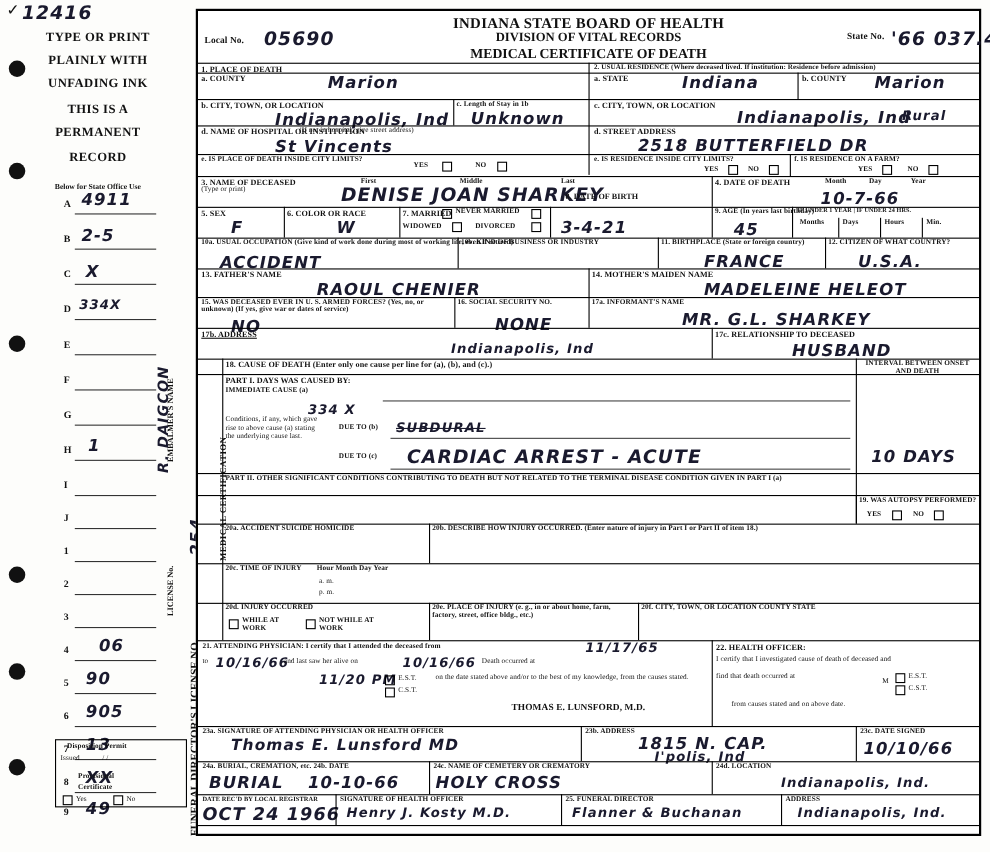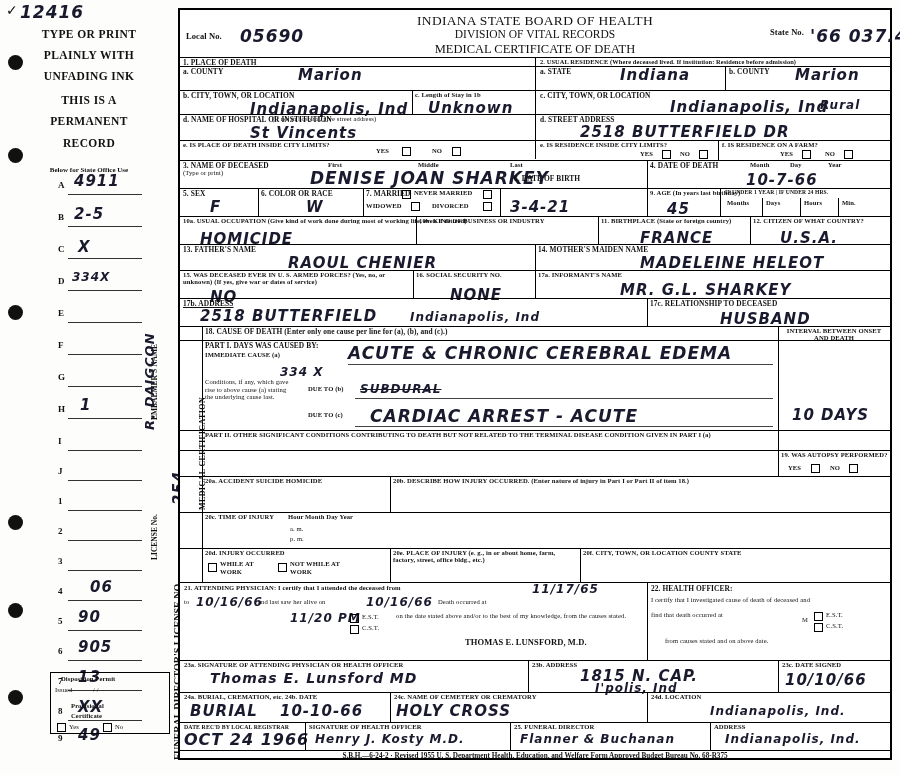--- a/index.html
+++ b/index.html
@@ -31,21 +31,21 @@
   
   .ltr{position:absolute;left:58px;font-size:9px;font-weight:bold;font-family:"Liberation Serif",serif;}
   .ltr-line{position:absolute;left:68px;width:74px;border-bottom:1px solid #333;height:0;}
 
   
   #form{position:absolute;left:178px;top:8px;width:714px;height:752px;border:2px solid #000;box-sizing:border-box;background:#fff;}
 
   .hline{position:absolute;border-top:1px solid #000;left:0;}
   .vline{position:absolute;border-left:1px solid #000;top:0;}
 
-  .hdr{position:absolute;width:100%;text-align:center;font-weight:normal;font-family:"Liberation Serif",serif;}
+  .hdr{position:absolute;width:100%;text-align:center;font-weight:bold;font-family:"Liberation Serif",serif;}
   .sigline{position:absolute;border-bottom:1px solid #444;height:0;}
   .foot{position:absolute;width:100%;text-align:center;font-size:7.2px;font-weight:bold;}
 </style>
 </head>
 <body>
 
 <div id="sheet">
 
   <div id="leftcol">
 
@@ -271,21 +271,21 @@
     <div class="lbl sm" style="left:586px;top:190px;">Days</div>
     <div class="lbl sm" style="left:624px;top:190px;">Hours</div>
     <div class="lbl sm" style="left:662px;top:190px;">Min.</div>
     <div class="vline" style="left:582px;top:188px;height:18px;"></div>
     <div class="vline" style="left:620px;top:188px;height:18px;"></div>
     <div class="vline" style="left:658px;top:188px;height:18px;"></div>
 
     <div class="hline" style="top:206px;width:100%;"></div>
 
     <div class="lbl sm" style="left:3px;top:208px;">10a. USUAL OCCUPATION (Give kind of work done during most of working life, even if retired)</div>
-    <div class="hand hw" style="left:20px;top:220px;">HOMICIDE</div>
+    <div class="hand hw" style="left:20px;top:220px;">ACCIDENT</div>
     <div class="vline" style="left:236px;top:206px;height:28px;"></div>
     <div class="lbl sm" style="left:239px;top:208px;">10b. KIND OF BUSINESS OR INDUSTRY</div>
     <div class="vline" style="left:418px;top:206px;height:28px;"></div>
     <div class="lbl sm" style="left:421px;top:208px;">11. BIRTHPLACE (State or foreign country)</div>
     <div class="hand hw" style="left:460px;top:219px;">FRANCE</div>
     <div class="vline" style="left:570px;top:206px;height:28px;"></div>
     <div class="lbl sm" style="left:573px;top:208px;">12. CITIZEN OF WHAT COUNTRY?</div>
     <div class="hand hw" style="left:600px;top:219px;">U.S.A.</div>
 
     <div class="hline" style="top:234px;width:100%;"></div>
@@ -303,40 +303,38 @@
     <div class="vline" style="left:233px;top:260px;height:28px;"></div>
     <div class="lbl sm" style="left:236px;top:262px;">16. SOCIAL SECURITY NO.</div>
     <div class="hand hw" style="left:270px;top:276px;">NONE</div>
     <div class="vline" style="left:355px;top:260px;height:28px;"></div>
     <div class="lbl sm" style="left:358px;top:262px;">17a. INFORMANT'S NAME</div>
     <div class="hand hw" style="left:440px;top:271px;">MR. G.L. SHARKEY</div>
 
     <div class="hline" style="top:288px;width:100%;"></div>
 
     <div class="lbl" style="left:3px;top:290px;text-decoration:underline;">17b. ADDRESS</div>
-    <div class="hand hw" style="left:20px;top:297px;">2518 BUTTERFIELD</div>
     <div class="hand hw-s" style="left:230px;top:300px;font-style:italic;">Indianapolis, Ind</div>
     <div class="vline" style="left:467px;top:288px;height:28px;"></div>
     <div class="lbl" style="left:470px;top:290px;">17c. RELATIONSHIP TO DECEASED</div>
     <div class="hand hw" style="left:540px;top:300px;">HUSBAND</div>
 
     <div class="hline" style="top:316px;width:100%;"></div>
 
     <div class="vline" style="left:22px;top:316px;height:256px;"></div>
     <div class="vert" style="left:18px;top:500px;font-size:8px;font-weight:bold;letter-spacing:.4px;">MEDICAL CERTIFICATION</div>
 
     <div class="lbl" style="left:25px;top:318px;">18. CAUSE OF DEATH (Enter only one cause per line for (a), (b), and (c).)</div>
     <div class="vline" style="left:598px;top:316px;height:150px;"></div>
     <div class="lbl sm ctr" style="left:601px;top:318px;width:106px;">INTERVAL BETWEEN ONSET AND DEATH</div>
 
     <div class="hline" style="top:330px;width:100%;"></div>
 
     <div class="lbl" style="left:25px;top:332px;">PART I. DAYS WAS CAUSED BY:</div>
     <div class="lbl sm" style="left:25px;top:342px;">IMMEDIATE CAUSE (a)</div>
-    <div class="hand hw-l" style="left:168px;top:333px;">ACUTE &amp; CHRONIC CEREBRAL EDEMA</div>
     <div class="hand hw-s" style="left:100px;top:355px;">334 X</div>
     <div class="sigline" style="left:168px;top:354px;width:425px;"></div>
 
     <div class="lbl reg sm" style="left:25px;top:368px;width:90px;line-height:1.15;">Conditions, if any, which gave rise to above cause (a) stating the underlying cause last.</div>
     <div class="lbl sm" style="left:128px;top:376px;">DUE TO (b)</div>
     <div class="hand hw-s" style="left:180px;top:372px;text-decoration:line-through;">SUBDURAL</div>
     <div class="sigline" style="left:175px;top:388px;width:418px;"></div>
 
     <div class="lbl sm" style="left:128px;top:402px;">DUE TO (c)</div>
     <div class="hand hw-l" style="left:190px;top:396px;">CARDIAC ARREST - ACUTE</div>
@@ -444,16 +442,15 @@
     <div class="lbl sm" style="left:129px;top:714px;">SIGNATURE OF HEALTH OFFICER</div>
     <div class="hand hw-s" style="left:135px;top:722px;">Henry J. Kosty M.D.</div>
     <div class="vline" style="left:330px;top:712px;height:28px;"></div>
     <div class="lbl sm" style="left:334px;top:714px;">25. FUNERAL DIRECTOR</div>
     <div class="hand hw-s" style="left:340px;top:722px;">Flanner &amp; Buchanan</div>
     <div class="vline" style="left:530px;top:712px;height:28px;"></div>
     <div class="lbl sm" style="left:534px;top:714px;">ADDRESS</div>
     <div class="hand hw-s" style="left:545px;top:722px;">Indianapolis, Ind.</div>
 
     <div class="hline" style="top:740px;width:100%;"></div>
-    <div class="foot" style="top:742px;">S.B.H.—6-24-2 · Revised 1955     U. S. Department Health, Education, and Welfare     Form Approved Budget Bureau No. 68-R375</div>
   </div>
 
 </div>
 
 </body></html>

